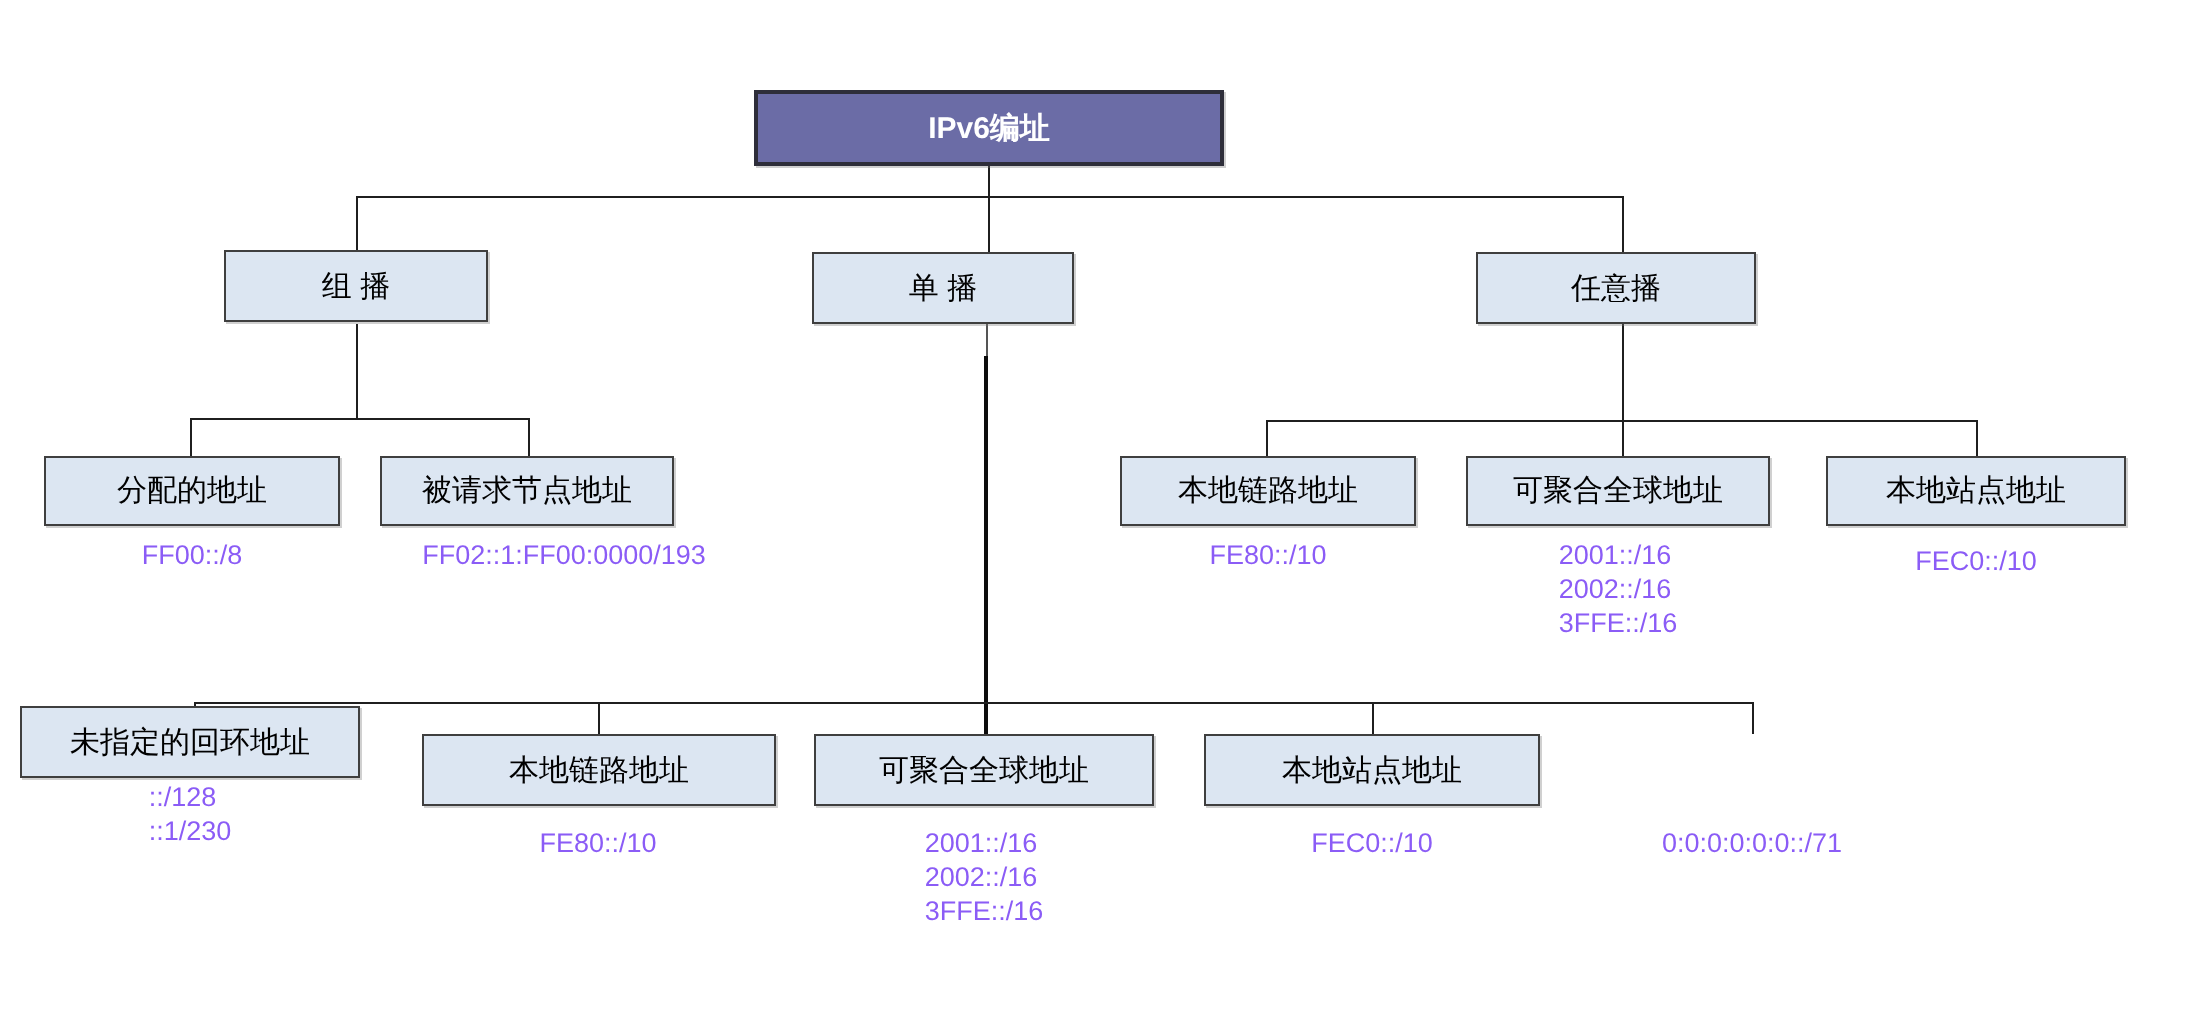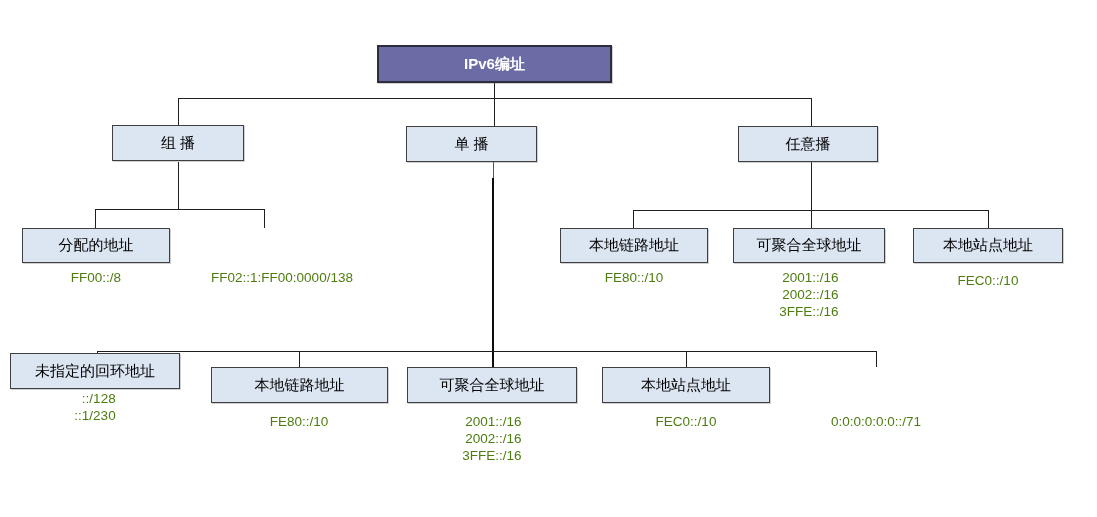--- a/index.html
+++ b/index.html
@@ -17,21 +17,21 @@
     box-shadow:1px 1px 0 rgba(120,120,120,.35);
   }
   .box.root{
     background:var(--root-bg,#6b6ca6);
     border:2px solid var(--root-border,#2e2e3a);
     color:var(--root-text,#ffffff);
     font-weight:bold;font-size:15px;
   }
   .addr{
     position:absolute;transform:translateX(-50%);
-    text-align:right;font-size:13.5px;color:#4d7c0f;
+    text-align:left;font-size:13.5px;color:#8b5cf6;
     line-height:17px;white-space:nowrap;
   }
   .line{position:absolute;background:var(--line,#1f1f1f);}
   .line.thin{background:#555;}
   .line.thick{background:#0d0d0d;}
 </style>
 </head>
 <body>
 
 <div id="canvas">
@@ -62,25 +62,26 @@
   <div class="line" style="left:686px;top:351px;width:1px;height:16px"></div>
   <div class="line" style="left:876px;top:351px;width:1px;height:16px"></div>
 
   <div class="box root" style="left:377px;top:45px;width:235px;height:38px">IPv6编址</div>
 
   <div class="box" style="left:112px;top:125px;width:132px;height:36px">组 播</div>
   <div class="box" style="left:406px;top:126px;width:131px;height:36px">单 播</div>
   <div class="box" style="left:738px;top:126px;width:140px;height:36px">任意播</div>
 
   <div class="box" style="left:22px;top:228px;width:148px;height:35px">分配的地址</div>
+  <div class="box" style="left:190px;top:228px;width:147px;height:35px">被请求节点地址</div>
   <div class="addr" style="left:96px;top:269px">
     <div>FF00::/8</div>
   </div>
   <div class="addr" style="left:282px;top:269px">
-    <div>FF02::1:FF00:0000/138</div>
+    <div>FF02::1:FF00:0000/193</div>
   </div>
 
   <div class="box" style="left:560px;top:228px;width:148px;height:35px">本地链路地址</div>
   <div class="box" style="left:733px;top:228px;width:152px;height:35px">可聚合全球地址</div>
   <div class="box" style="left:913px;top:228px;width:150px;height:35px">本地站点地址</div>
   <div class="addr" style="left:634px;top:269px">
     <div>FE80::/10</div>
   </div>
   <div class="addr" style="left:809px;top:269px">
     <div>2001::/16</div>

